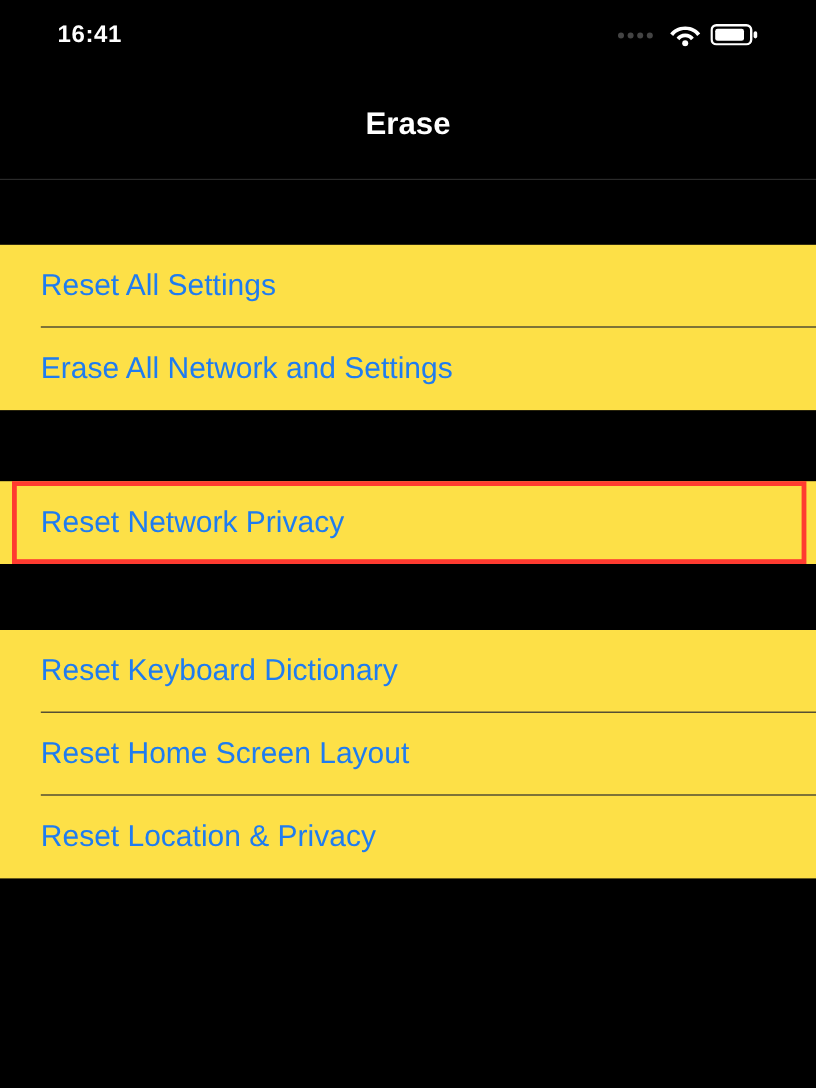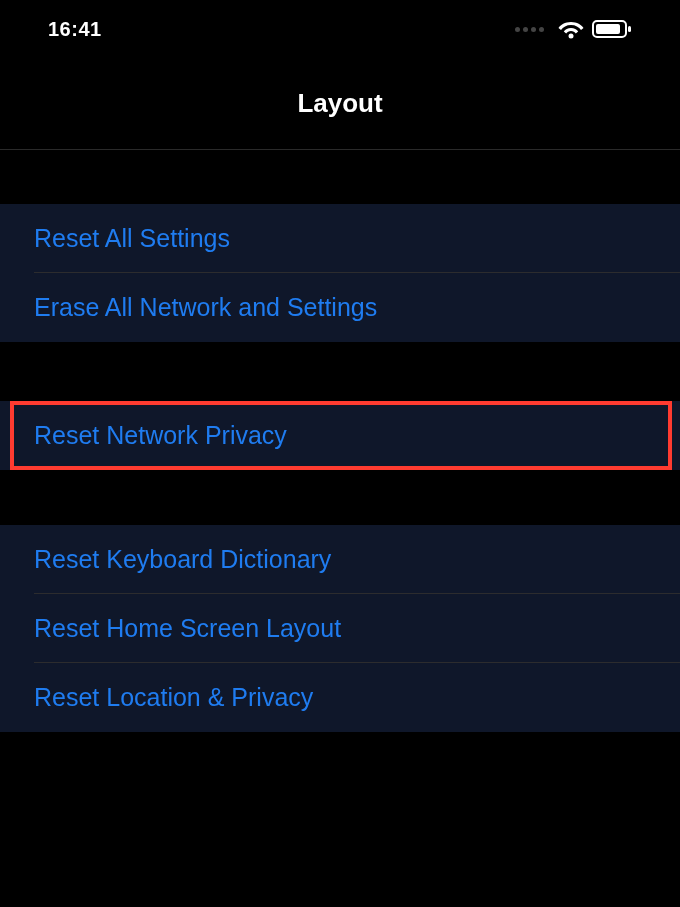--- a/index.html
+++ b/index.html
@@ -79,21 +79,21 @@
       font-weight: 600;
       color: #fff;
     }
     .spacer {
       background: #000;
     }
     .spacer-1 { height: 54px; }
     .spacer-2 { height: 59px; }
     .spacer-3 { height: 55px; }
     .group {
-      background: #0f172a;
+      background: #fde047;
     }
     .row {
       height: 69px;
       display: flex;
       align-items: center;
       padding: 0 34px;
       color: #1f7cf0;
       font-size: 25px;
       cursor: pointer;
       position: relative;
@@ -142,21 +142,21 @@
       <svg width="40" height="18" viewBox="0 0 40 18">
         <rect x="1" y="1" width="33" height="16" rx="4" ry="4" fill="none" stroke="#fff" stroke-width="2"></rect>
         <rect x="4" y="4" width="24" height="10" rx="2" ry="2" fill="#fff"></rect>
         <rect x="36" y="6" width="3" height="6" rx="1.5" ry="1.5" fill="#fff"></rect>
       </svg>
     </div>
   </div>
 </div>
 
 <div class="nav-bar">
-  <div class="nav-title">Layout</div>
+  <div class="nav-title">Erase</div>
 </div>
 
 <div class="spacer spacer-1"></div>
 
 <div class="group">
   <div class="row">
     <span>Reset All Settings</span>
     <div class="row-sep"></div>
   </div>
   <div class="row">

